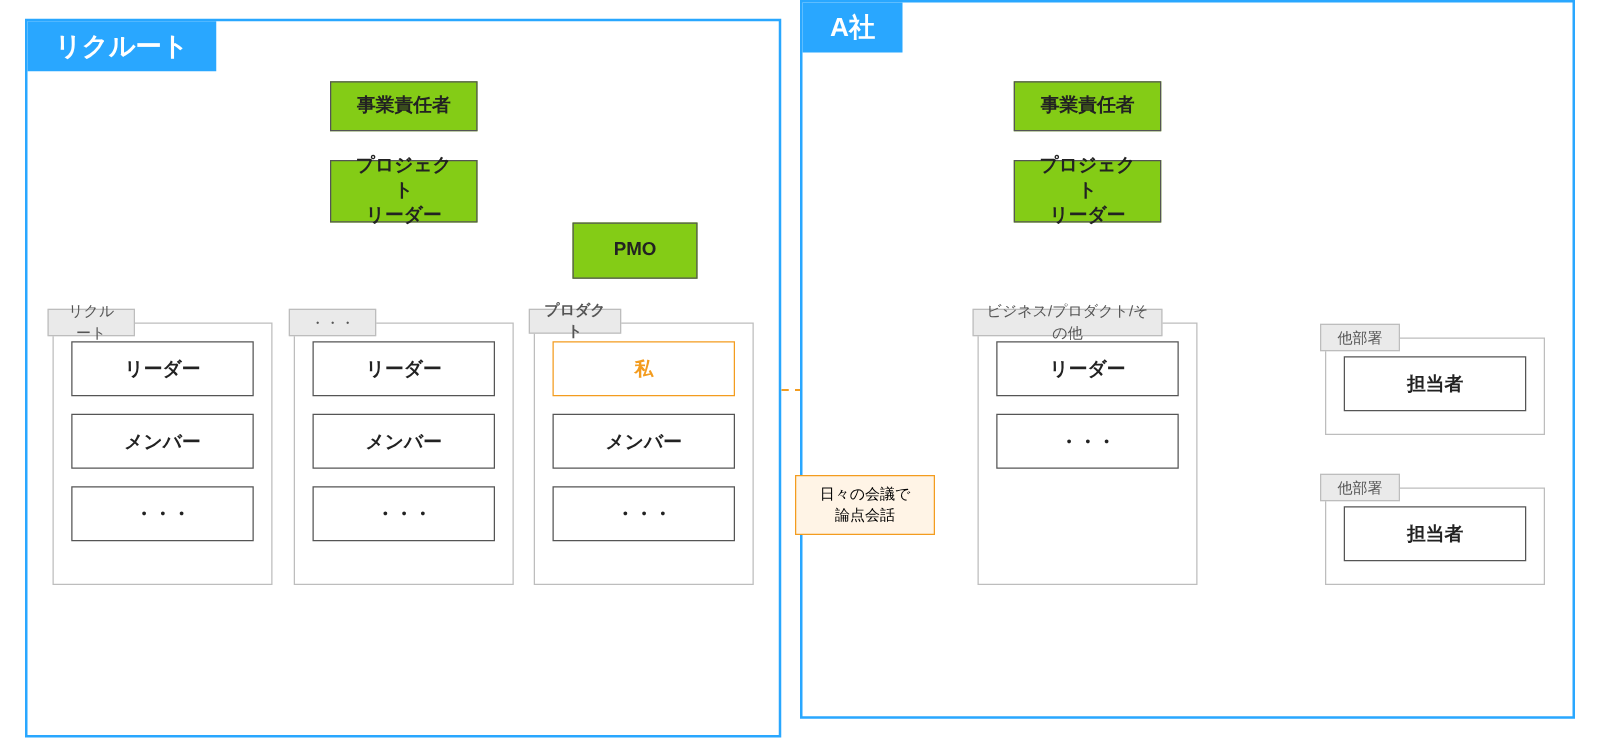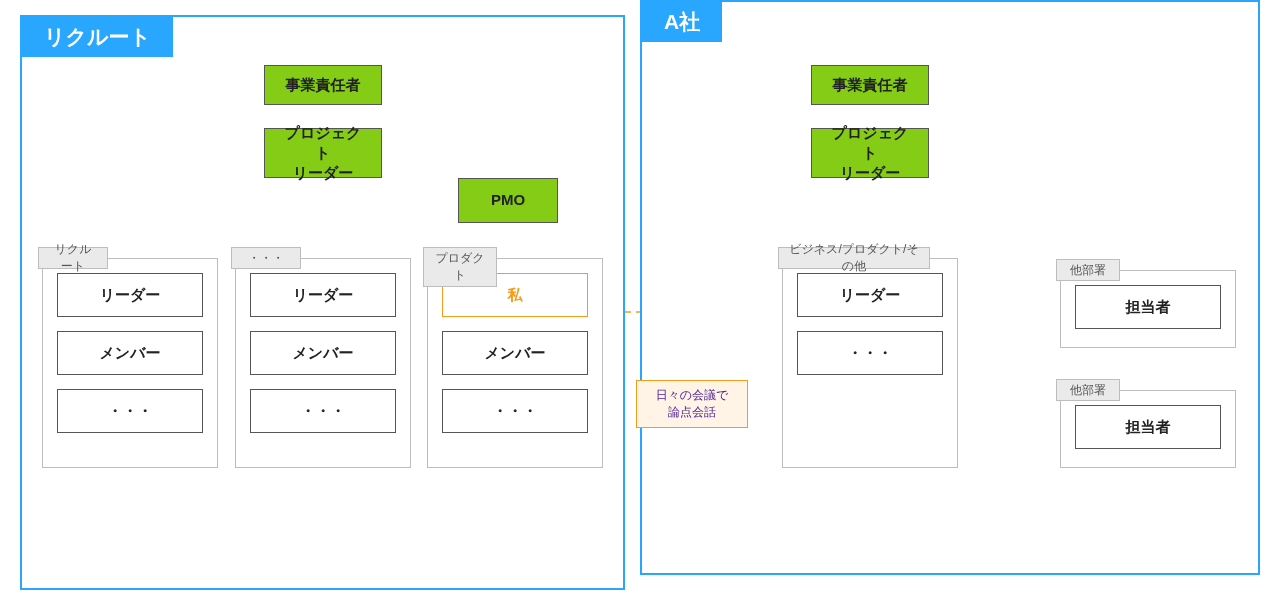--- a/index.html
+++ b/index.html
@@ -58,21 +58,21 @@
       padding: 3px 10px;
       text-align: center;
       display: flex;
       align-items: center;
       justify-content: center;
     }
     .note-box {
       position: absolute;
       background: #fff4e6;
       border: 1px solid #f39c1f;
-      color: #4c1d95;
+      color: #000000;
       font-size: 12px;
       text-align: center;
       padding: 6px 8px;
       line-height: 1.4;
     }
 
     .inner-box {
       border: 1px solid #555;
       background: #fff;
       display: flex;
@@ -140,21 +140,21 @@
   <div class="inner-box">メンバー</div>
   <div class="inner-box">・・・</div>
 </div>
 <div class="group-tag" style="left:231px; top:247px; width:70px; height:22px;">・・・</div>
 
 <div class="group-frame" style="left:427px; top:258px; width:176px; height:210px;">
   <div class="inner-box highlight">私</div>
   <div class="inner-box">メンバー</div>
   <div class="inner-box">・・・</div>
 </div>
-<div class="group-tag" style="left:423px; top:247px; width:74px; height:40px;">プロダクト</div>
+<div class="group-tag" style="left:423px; top:247px; width:74px; height:20px;font-weight:bold;">プロダクト</div>
 
 <div class="panel panel-right">
   <div class="panel-title">A社</div>
 </div>
 
 <div class="box" style="left:811px; top:65px; width:118px; height:40px;">事業責任者</div>
 <div class="box" style="left:811px; top:128px; width:118px; height:50px; white-space:pre-line;">プロジェクト
 リーダー</div>
 
 <div class="group-frame" style="left:782px; top:258px; width:176px; height:210px;">

